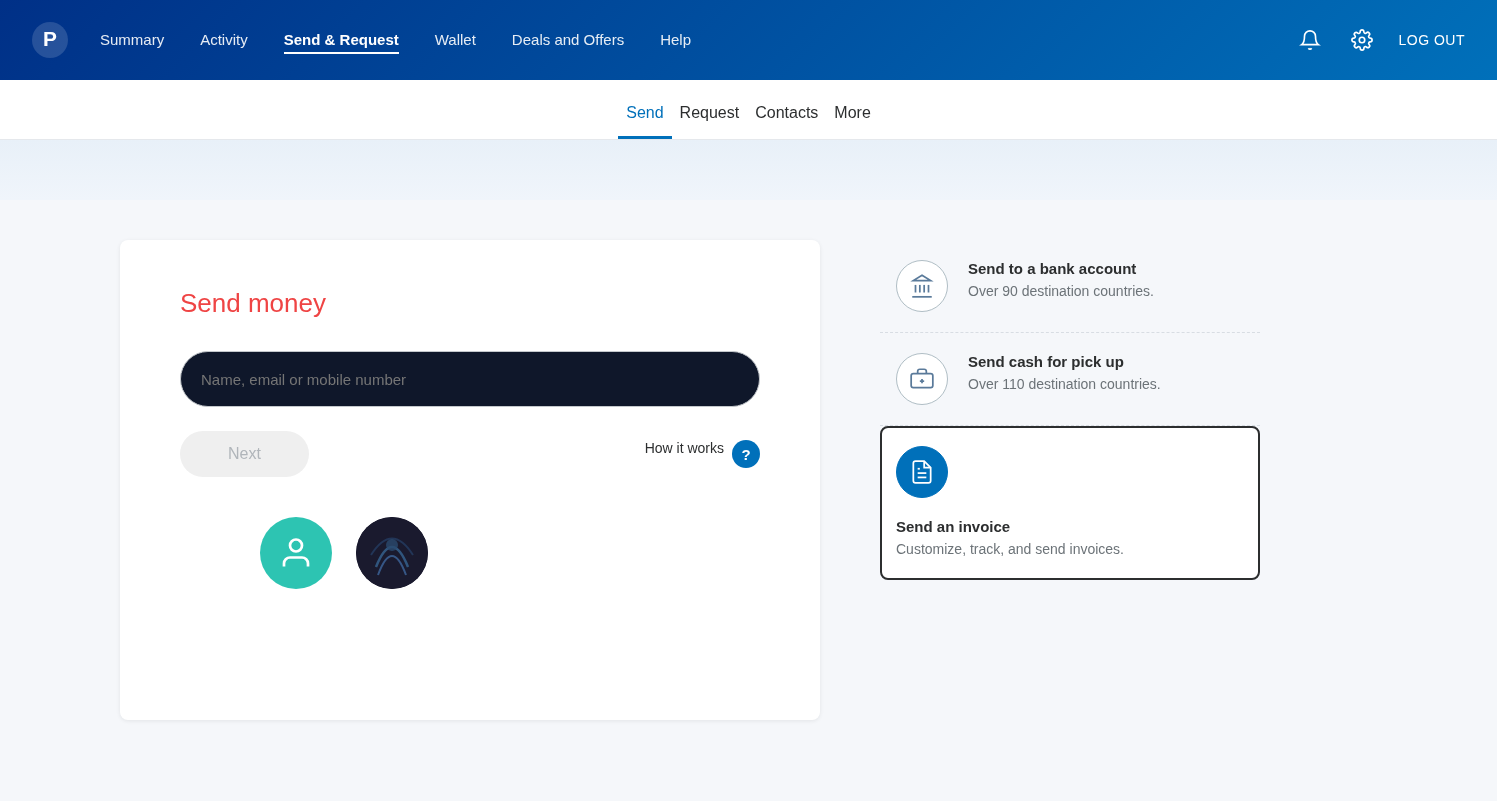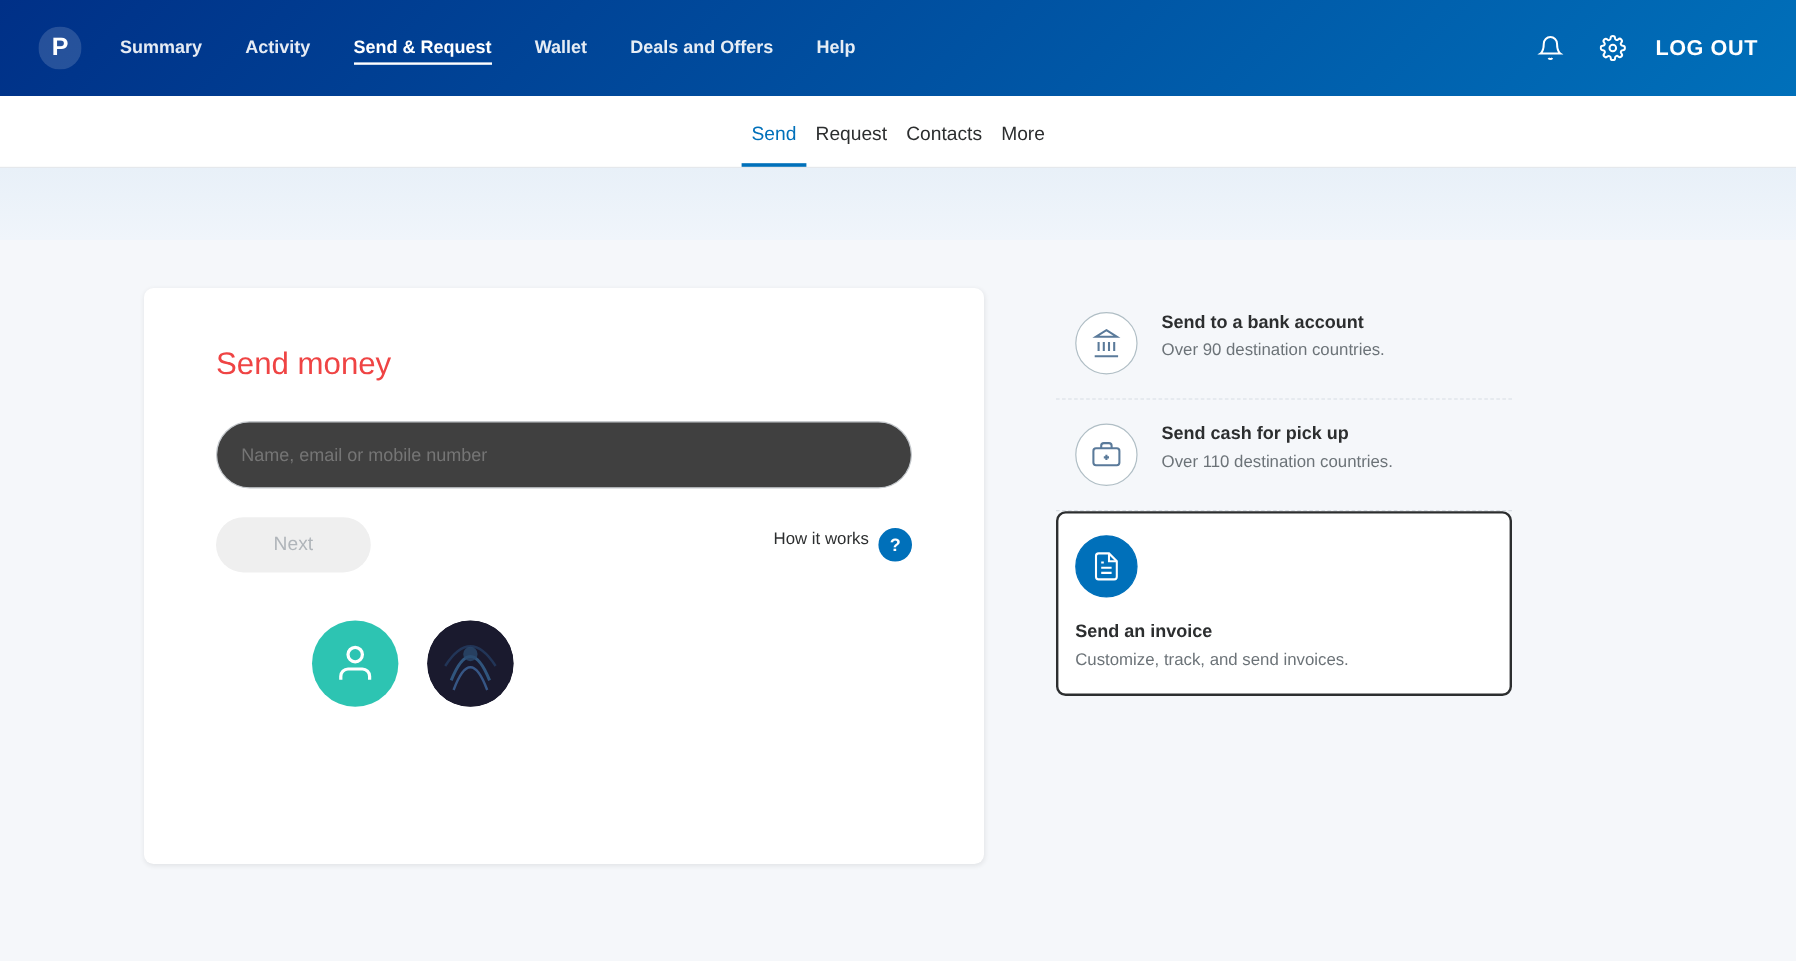--- a/index.html
+++ b/index.html
@@ -23,21 +23,21 @@
     .nav-links {
       display: flex;
       gap: 36px;
       flex: 1;
       list-style: none;
     }
     .nav-links li a {
       color: #fff;
       text-decoration: none;
       font-size: 15px;
-      font-weight: 700;
+      font-weight: 400;
       opacity: 0.9;
     }
     .nav-links li.active a {
       font-weight: 600;
       opacity: 1;
       border-bottom: 2px solid #fff;
       padding-bottom: 4px;
     }
     .nav-right {
       display: flex;
@@ -54,22 +54,22 @@
       align-items: center;
       justify-content: center;
       width: 32px;
       height: 32px;
     }
     .logout-btn {
       background: none;
       border: none;
       cursor: pointer;
       color: #fff;
-      font-size: 18px;
-      font-weight: 700;
+      font-size: 14px;
+      font-weight: 400;
       letter-spacing: 0.5px;
     }
 
     
     .sub-nav {
       background: #fff;
       display: flex;
       justify-content: center;
       padding: 0;
       border-bottom: 1px solid #e5e8ec;
@@ -123,21 +123,21 @@
     }
     .recipient-input {
       width: 100%;
       height: 56px;
       border: 1.5px solid #c4c8cc;
       border-radius: 28px;
       padding: 0 20px;
       font-size: 15px;
       color: #9da3a8;
       outline: none;
-      background: #404040;
+      background: #0f172a;
     }
     .action-row {
       display: flex;
       align-items: center;
       margin-top: 24px;
       gap: 4px;
     }
     .next-btn {
       background: #efefef;
       border: none;

